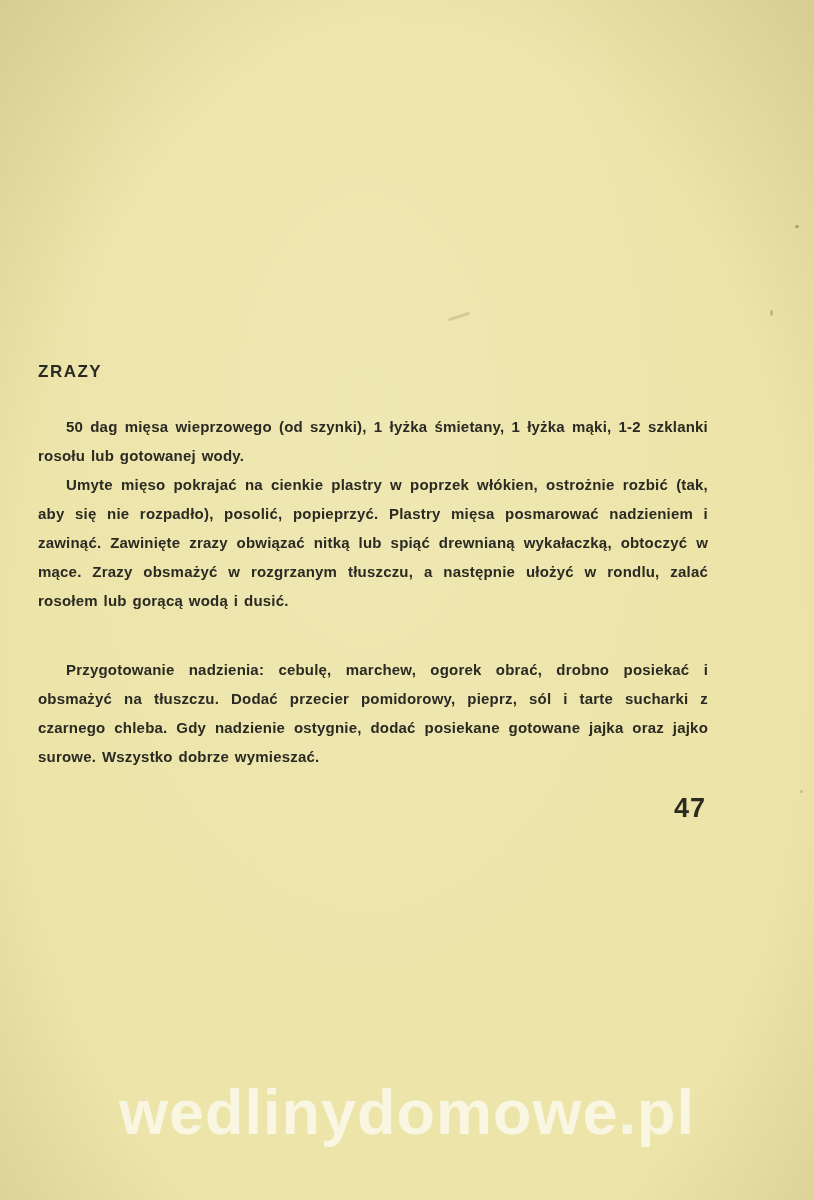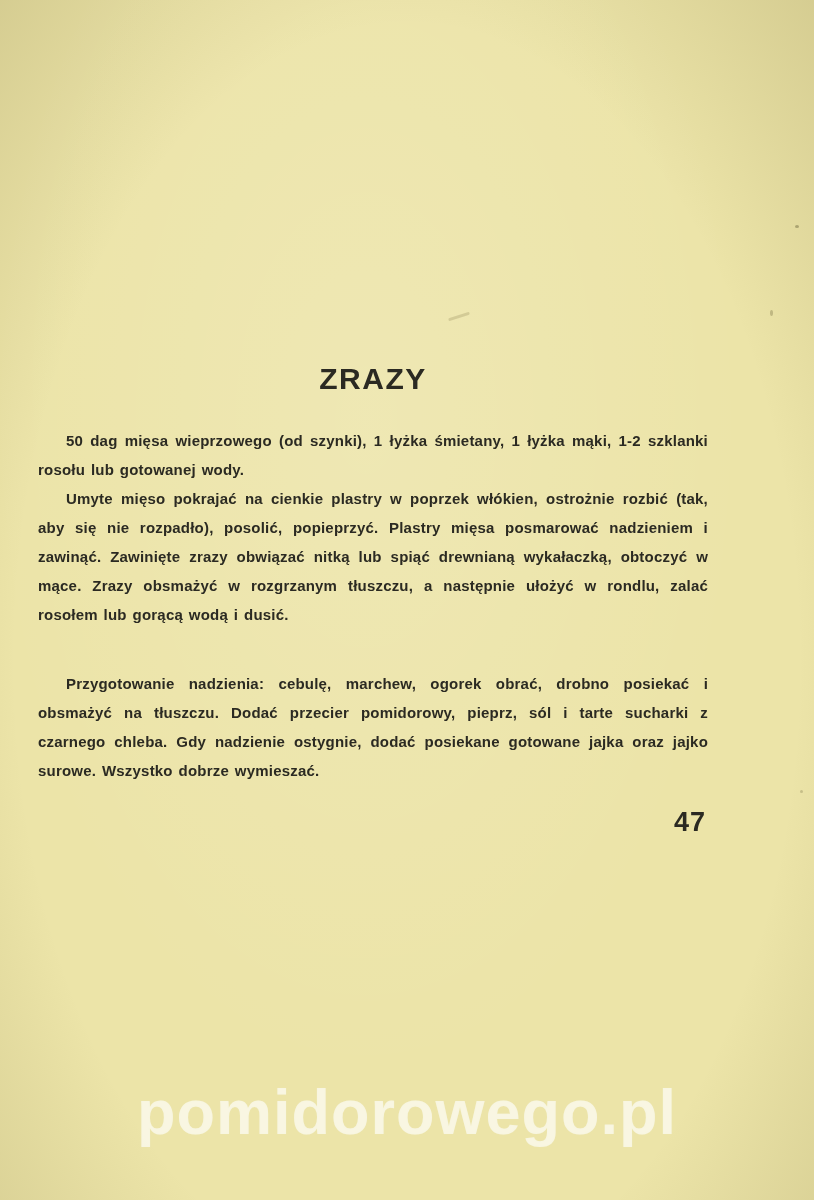--- a/index.html
+++ b/index.html
@@ -19,25 +19,24 @@
     font-family: "Liberation Sans", "DejaVu Sans", sans-serif;
   }
   .content {
     position: absolute;
     left: 38px;
     top: 362px;
     width: 670px;
     color: var(--text, #2b2a22);
   }
   .title {
-    font-size: 30px;
+    font-size: 17px;
     font-weight: 700;
     letter-spacing: 1.5px;
     margin: 0 0 30px 0;
-    text-align: center;
   }
   .para {
     margin: 0;
     font-size: 15px;
     font-weight: 700;
     line-height: 29px;
     text-align: justify;
     text-indent: 28px;
     letter-spacing: 0.2px;
     word-spacing: 1.5px;
@@ -93,15 +92,15 @@
     <p class="para">50 dag mięsa wieprzowego (od szynki), 1 łyżka śmietany, 1 łyżka mąki, 1-2 szklanki rosołu lub gotowanej wody.</p>
 
 
     <p class="para">Umyte mięso pokrajać na cienkie plastry w poprzek włókien, ostrożnie rozbić (tak, aby się nie rozpadło), posolić, popieprzyć. Plastry mięsa posmarować nadzieniem i zawinąć. Zawinięte zrazy obwiązać nitką lub spiąć drewnianą wykałaczką, obtoczyć w mące. Zrazy obsmażyć w rozgrzanym tłuszczu, a następnie ułożyć w rondlu, zalać rosołem lub gorącą wodą i dusić.</p>
 
     <p class="para section-gap">Przygotowanie nadzienia: cebulę, marchew, ogorek obrać, drobno posiekać i obsmażyć na tłuszczu. Dodać przecier pomidorowy, pieprz, sól i tarte sucharki z czarnego chleba. Gdy nadzienie ostygnie, dodać posiekane gotowane jajka oraz jajko surowe. Wszystko dobrze wymieszać.</p>
 
     <div class="pagenum">47</div>
   </div>
 
-  <div class="watermark">pomidorowego.pl</div>
+  <div class="watermark">wedlinydomowe.pl</div>
 
 </div>
 
 </body></html>

